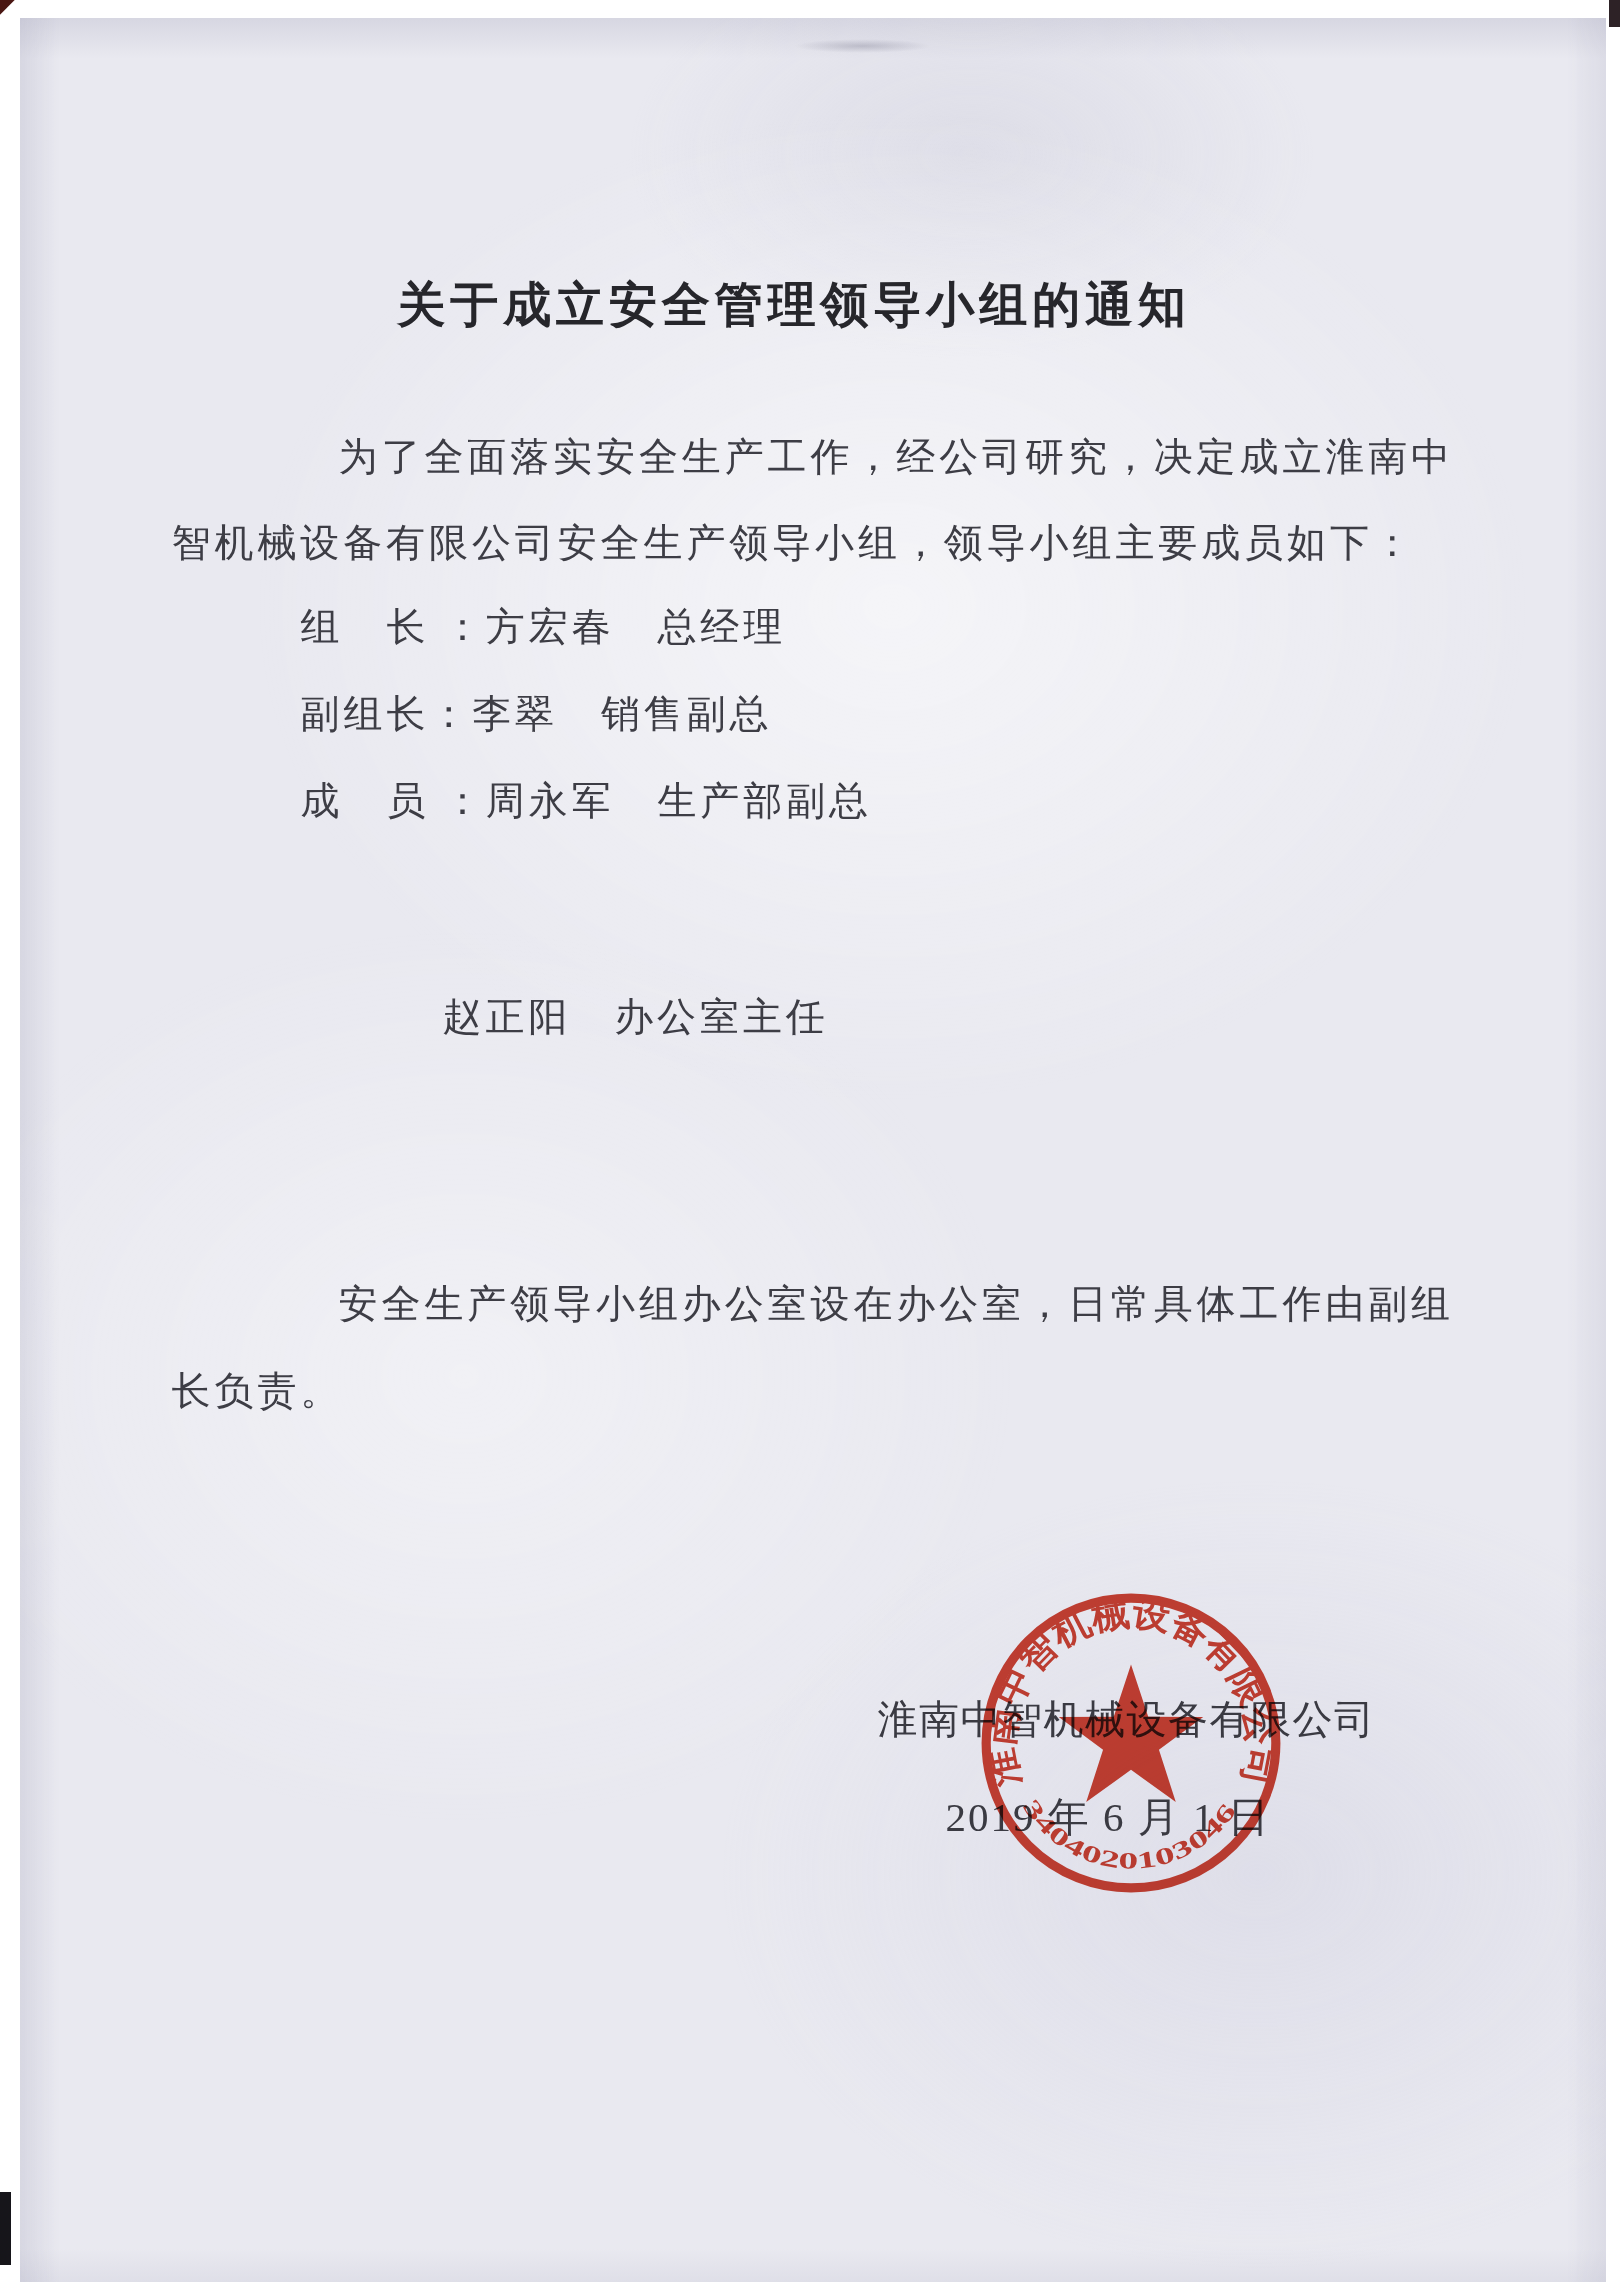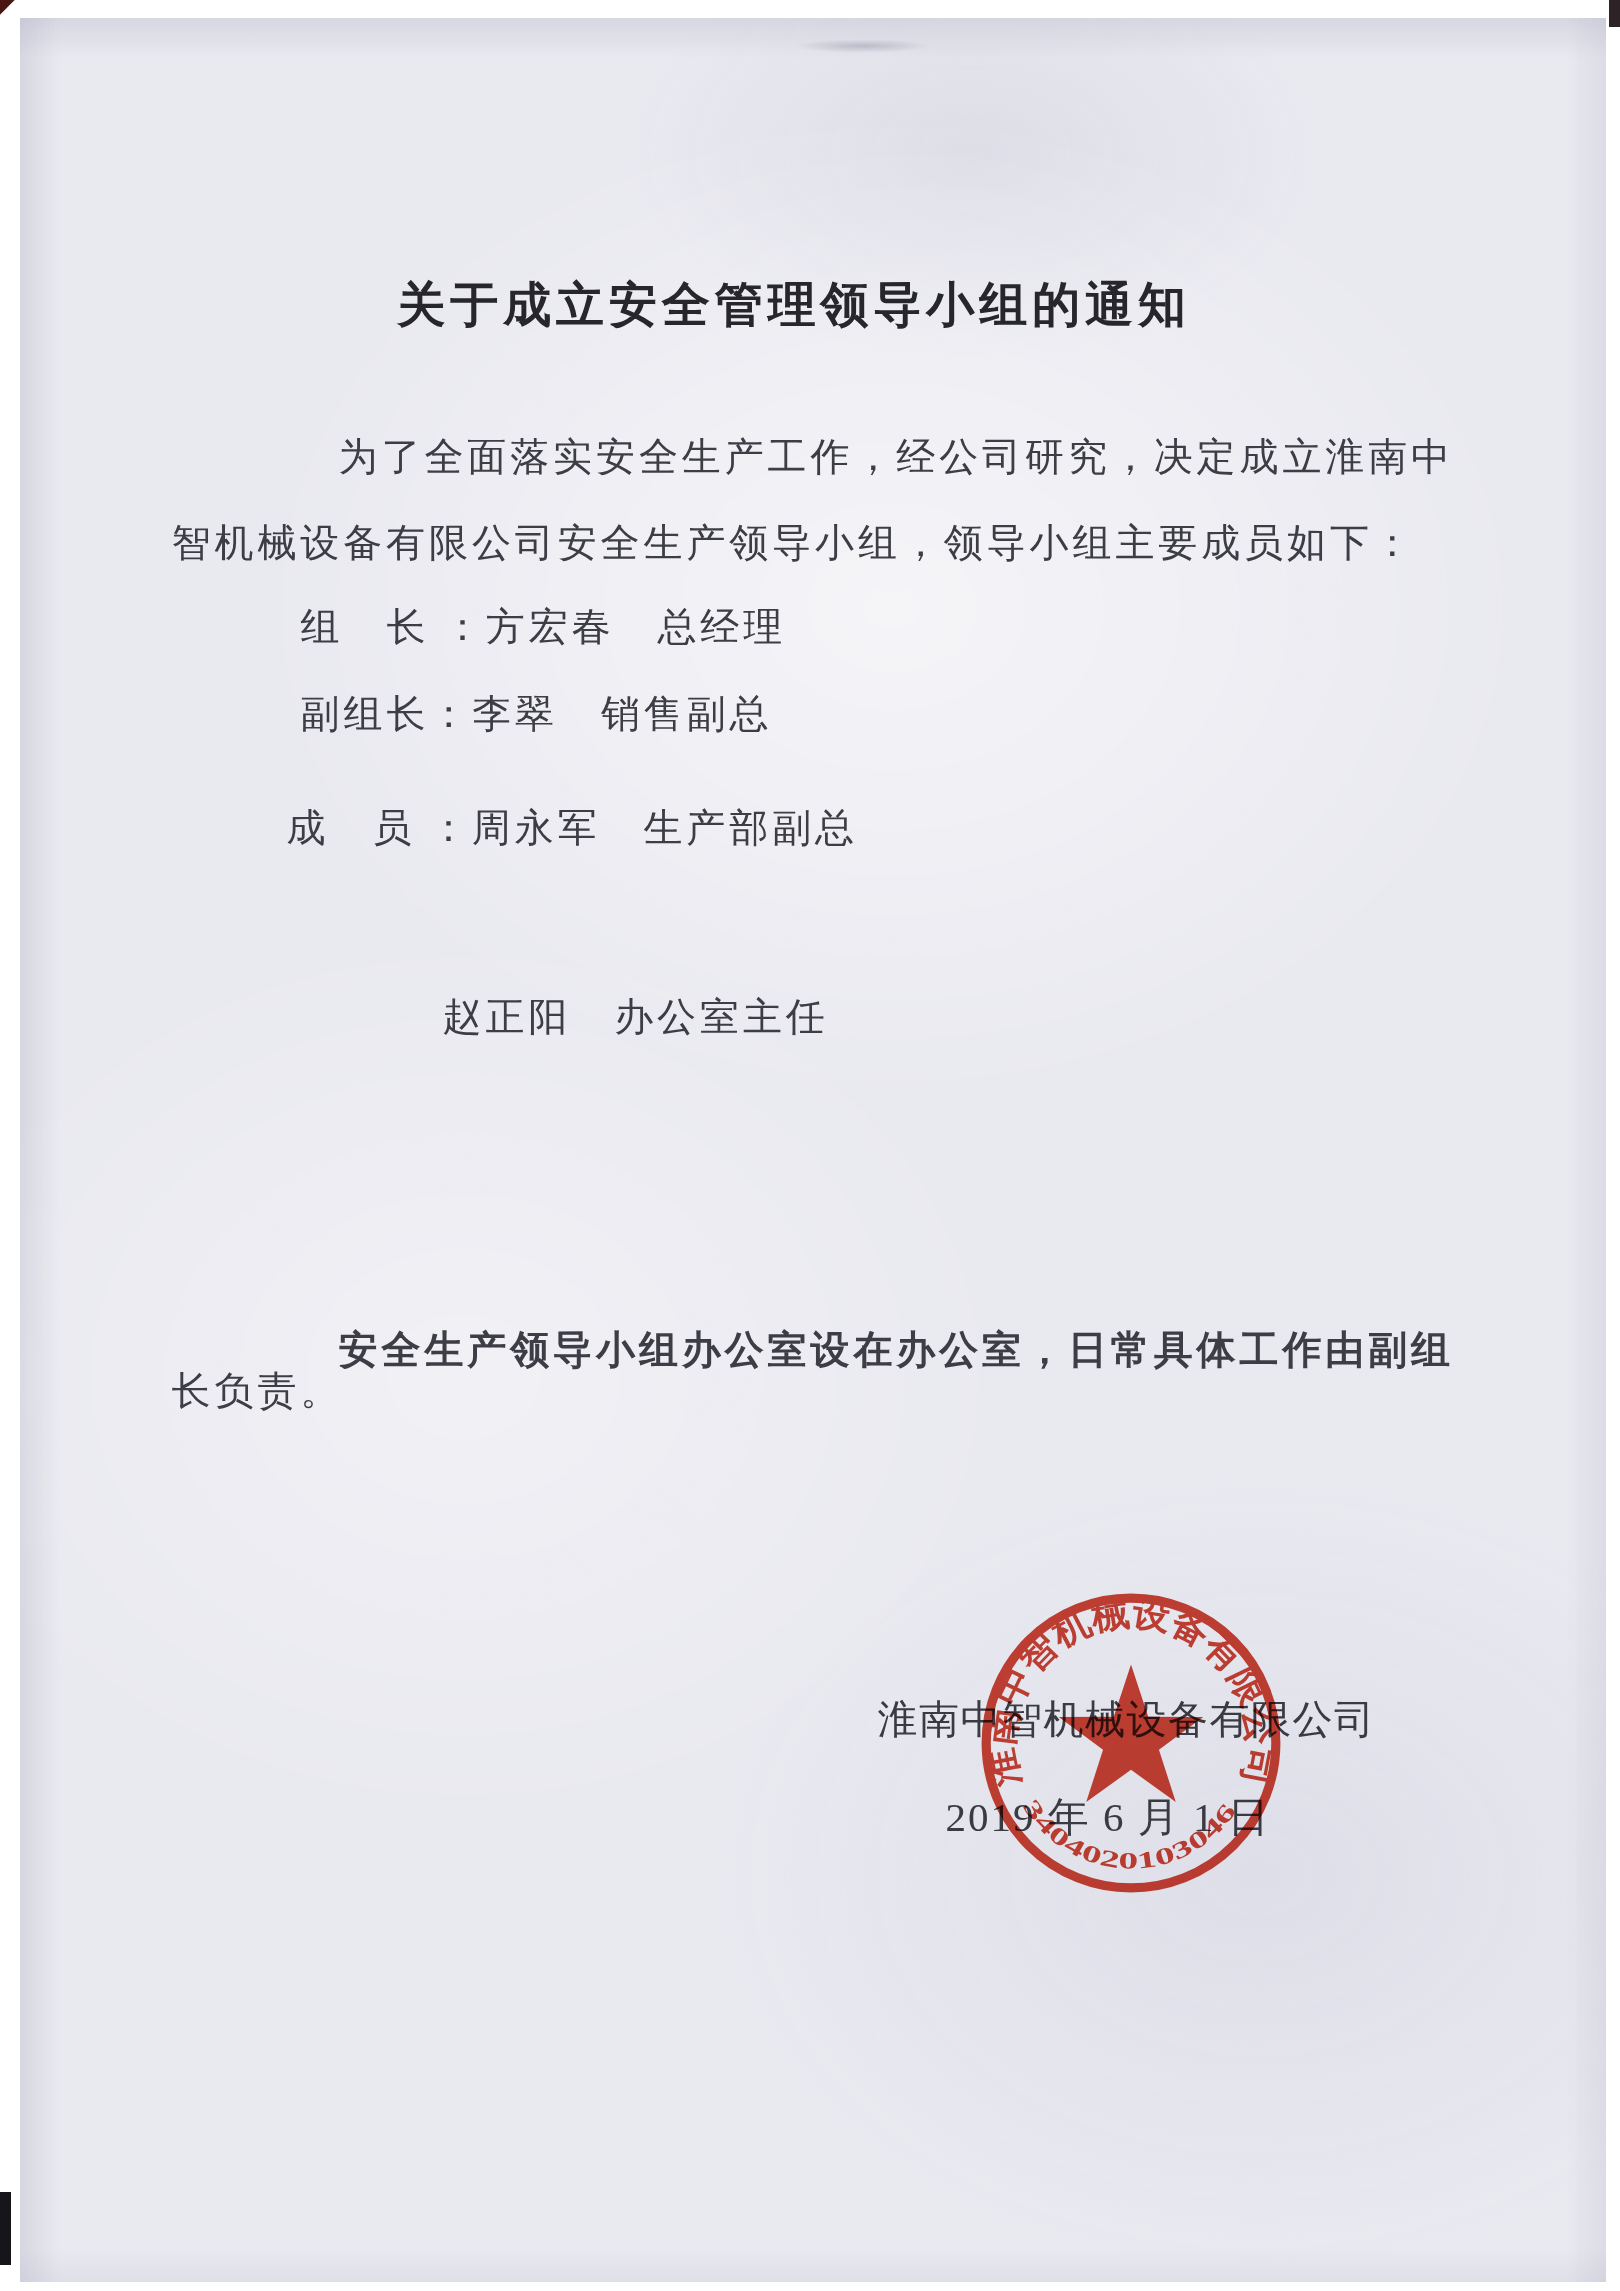--- a/index.html
+++ b/index.html
@@ -69,24 +69,24 @@
 
   <div class="artifact art-smudge"></div>
 
   <h1 class="doc-title">关于成立安全管理领导小组的通知</h1>
 
   <div class="line" style="left:319px; top:412px;">为了全面落实安全生产工作，经公司研究，决定成立淮南中</div>
   <div class="line" style="left:152px; top:498px;">智机械设备有限公司安全生产领导小组，领导小组主要成员如下：</div>
 
   <div class="line" style="left:281px; top:582px;">组　长 ：方宏春　总经理</div>
   <div class="line" style="left:281px; top:669px;">副组长：李翠　销售副总</div>
-  <div class="line" style="left:267px; top:756px;margin-top:27px;">成　员 ：周永军　生产部副总</div>
+  <div class="line" style="left:281px; top:756px;">成　员 ：周永军　生产部副总</div>
   <div class="line" style="left:423px; top:928px;margin-top:44px;">赵正阳　办公室主任</div>
 
-  <div class="line" style="left:319px; top:1305px;font-weight:bold;">安全生产领导小组办公室设在办公室，日常具体工作由副组</div>
+  <div class="line" style="left:319px; top:1259px;">安全生产领导小组办公室设在办公室，日常具体工作由副组</div>
   <div class="line" style="left:152px; top:1346px;">长负责。</div>
 
   <div class="sig" style="left:858px; top:1674px; width:490px; font-size:40px; letter-spacing:1.5px;">淮南中智机械设备有限公司</div>
   <div class="sig" style="left:858px; top:1772px; width:461px; font-size:41px; letter-spacing:2px;">2019 年 6 月 1 日</div>
 
 </div>
 
 <svg class="seal-svg" viewBox="0 0 300 300">
   <circle cx="150" cy="150" r="142" fill="none" stroke="#cd3322" stroke-width="9"></circle>
   <polygon points="150,73 166.9,124.2 220.8,124.4 177.4,156.6 193.9,207.9 150,176.3 106.1,207.9 122.6,156.6 79.2,124.4 133.1,124.2" fill="#cd3322"></polygon>

